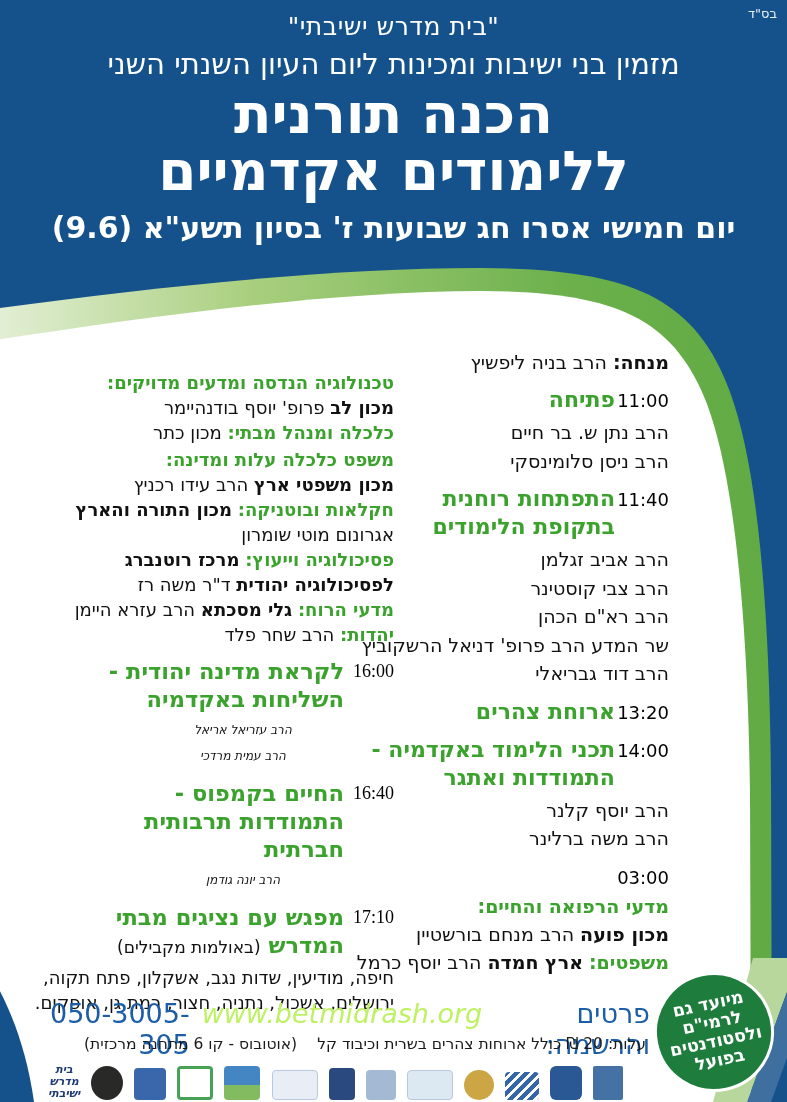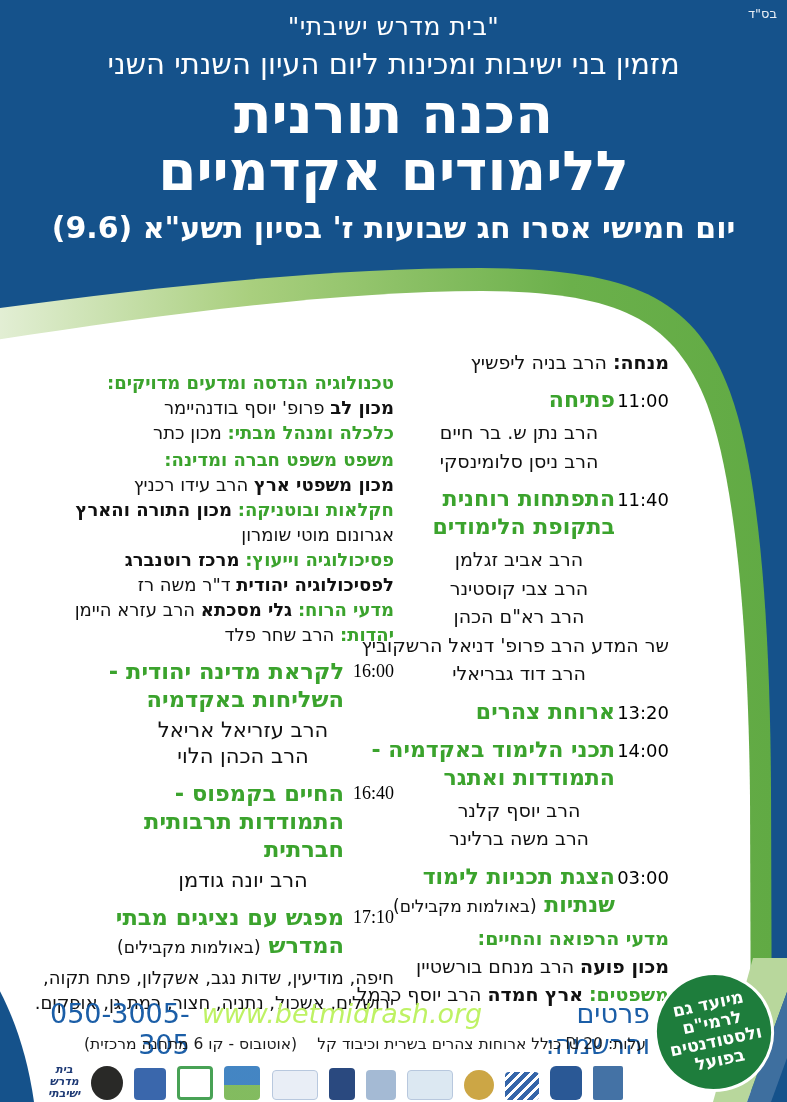--- a/index.html
+++ b/index.html
@@ -23,22 +23,22 @@
   
   .col{position:absolute;direction:rtl;text-align:right;}
   #col-right{top:348px;right:118px;width:300px;}
   #col-left{top:368px;left:4px;width:390px;}
 
   .line{white-space:pre-line;}
   #col-right .line{font-size:19px;line-height:28px;}
   #col-left  .line{font-size:18px;line-height:25px;}
   .line.host,.line.speaker,.line.label,.line.plain{white-space:nowrap;}
   .line.cities{white-space:pre-line;font-size:18.5px;line-height:27px;margin-top:2px;}
-  #col-left .line.speaker{text-align:center;padding-left:88px;white-space:nowrap;font-size:21px;line-height:26px;}
-  #col-right .line.speaker{line-height:28.5px;text-align:center;}
+  #col-left .line.speaker{text-align:center;padding-left:88px;white-space:nowrap;font-size:12px;line-height:26px;font-style:italic;}
+  #col-right .line.speaker{line-height:28.5px;}
   .line.label{margin-top:2px;}
 
   .session-row{display:flex;margin:10px 0 4px;}
   .time{flex:none;width:54px;font-size:18px;color:#000;padding-top:4px;}
   #col-left .time{width:50px;font-family:Liberation Serif, serif;}
   .session-title{font-size:22px;font-weight:bold;line-height:28px;white-space:pre;}
   #col-left .session-title{font-size:22.5px;}
 
   .s-g{color:#3ba32d;font-weight:bold;}
   .s-gl{color:#3ba32d;font-weight:bold;}
@@ -144,46 +144,44 @@
       </div>
       <div class="session-row">
         <div class="time">14:00</div>
         <div class="session-title"><span class="s-g">תכני הלימוד באקדמיה -
 התמודדות ואתגר</span></div>
       </div>
       <div class="line speaker"><span class="s-p">הרב יוסף קלנר</span></div>
       <div class="line speaker"><span class="s-p">הרב משה ברלינר</span></div>
       <div class="session-row">
         <div class="time">03:00</div>
-        <div class="session-title"><span class="s-g">הצגת תכניות לימוד
-שנתיות </span><span class="s-n">(באולמות מקבילים)</span></div>
       </div>
       <div class="line label"><span class="s-gl">מדעי הרפואה והחיים:</span></div>
       <div class="line plain"><span class="s-b">מכון פועה</span><span class="s-p"> הרב מנחם בורשטיין</span></div>
       <div class="line plain"><span class="s-gl">משפטים:</span><span class="s-p"> </span><span class="s-b">ארץ חמדה</span><span class="s-p"> הרב יוסף כרמל</span></div>
     </div>
   <div id="col-left" class="col">
       <div class="line label"><span class="s-gl">טכנולוגיה הנדסה ומדעים מדויקים:</span></div>
       <div class="line plain"><span class="s-b">מכון לב</span><span class="s-p"> פרופ' יוסף בודנהיימר</span></div>
       <div class="line plain"><span class="s-gl">כלכלה ומנהל מבתי:</span><span class="s-p"> מכון כתר</span></div>
-      <div class="line label"><span class="s-gl">משפט משפט חברה ומדינה:</span></div>
+      <div class="line label"><span class="s-gl">משפט כלכלה עלות ומדינה:</span></div>
       <div class="line plain"><span class="s-b">מכון משפטי ארץ</span><span class="s-p"> הרב עידו רכניץ</span></div>
       <div class="line plain"><span class="s-gl">חקלאות ובוטניקה:</span><span class="s-p"> </span><span class="s-b">מכון התורה והארץ</span></div>
       <div class="line plain"><span class="s-p">אגרונום מוטי שומרון</span></div>
       <div class="line plain"><span class="s-gl">פסיכולוגיה וייעוץ:</span><span class="s-p"> </span><span class="s-b">מרכז רוטנברג</span></div>
       <div class="line plain"><span class="s-b">לפסיכולוגיה יהודית</span><span class="s-p"> ד"ר משה רז</span></div>
       <div class="line plain"><span class="s-gl">מדעי הרוח:</span><span class="s-p"> </span><span class="s-b">גלי מסכתא</span><span class="s-p"> הרב עזרא היימן</span></div>
       <div class="line plain"><span class="s-gl">יהדות:</span><span class="s-p"> הרב שחר פלד</span></div>
       <div class="session-row">
         <div class="time">16:00</div>
         <div class="session-title"><span class="s-g">לקראת מדינה יהודית -
 השליחות באקדמיה</span></div>
       </div>
       <div class="line speaker"><span class="s-p">הרב עזריאל אריאל</span></div>
-      <div class="line speaker"><span class="s-p">הרב הכהן הלוי</span></div>
+      <div class="line speaker"><span class="s-p">הרב עמית מרדכי</span></div>
       <div class="session-row">
         <div class="time">16:40</div>
         <div class="session-title"><span class="s-g">החיים בקמפוס -
 התמודדות תרבותית
 חברתית</span></div>
       </div>
       <div class="line speaker"><span class="s-p">הרב יונה גודמן</span></div>
       <div class="session-row">
         <div class="time">17:10</div>
         <div class="session-title"><span class="s-g">מפגש עם נציגים מבתי

